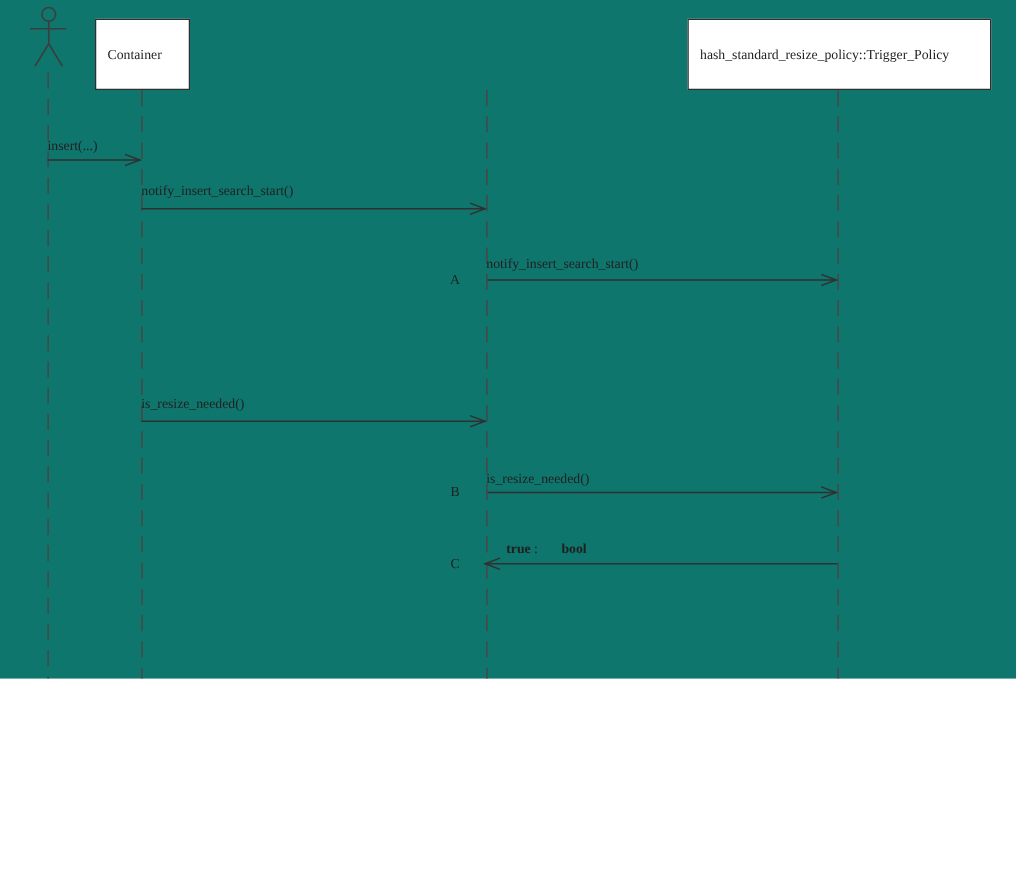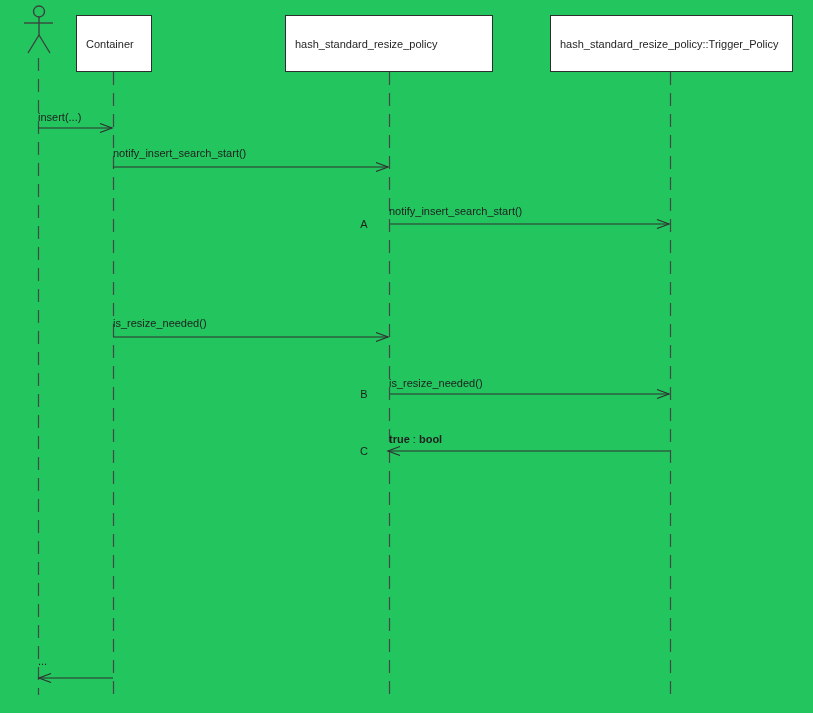--- a/index.html
+++ b/index.html
@@ -1,20 +1,20 @@
 <!DOCTYPE html>
 <html><head>
 <meta charset="utf-8">
 <style>
   html,body{margin:0;padding:0;background:#ffffff;}
   .canvas{
     position:relative;
-    width:813px;height:713px;
-    background:#22c55e;
-    font-family:Liberation Sans, sans-serif;
+    width:813px;height:543px;
+    background:#0f766e;
+    font-family:Liberation Serif, serif;
     color:#1f1f1f;
     overflow:hidden;
   }
   svg.layer{position:absolute;left:0;top:0;}
   .participant-box{
     position:absolute;
     box-sizing:border-box;
     border:1.4px solid #2e2e2e;
     background:#ffffff;
     display:flex;
@@ -32,21 +32,21 @@
     color:#1f1f1f;
   }
   .marker-label{
     position:absolute;
     font-size:11px;
     width:18px;
     text-align:center;
     line-height:14px;
     color:#1f1f1f;
   }
-  .b{font-weight:bold;}
+  .b{font-weight:bold;padding-left:16px;}
 </style>
 </head>
 <body>
 
 <div class="canvas">
 
   <svg class="layer" width="813" height="715" viewBox="0 0 813 715">
 
     <g stroke="#3d3d3d" stroke-width="1.3" fill="none">
       <circle cx="39" cy="11.5" r="5.5"></circle>
@@ -91,23 +91,20 @@
       <g>
         <line x1="113" y1="678" x2="39" y2="678"></line>
         <polyline points="51,673.5 39,678 51,682.5"></polyline>
       </g>
     </g>
   </svg>
 
   <div class="participant-box" style="left:76px;top:15px;width:76px;height:57px;">
     <span>Container</span>
   </div>
-  <div class="participant-box" style="left:285px;top:15px;width:208px;height:57px;">
-    <span>hash_standard_resize_policy</span>
-  </div>
   <div class="participant-box" style="left:550px;top:15px;width:243px;height:57px;">
     <span>hash_standard_resize_policy::Trigger_Policy</span>
   </div>
 
   <div class="msg-label" style="left:38px;width:75px;top:110px;">insert(...)</div>
 
   <div class="msg-label" style="left:113px;width:276px;top:146px;">notify_insert_search_start()</div>
 
   <div class="msg-label" style="left:389px;width:281px;top:204px;">notify_insert_search_start()</div>
 

